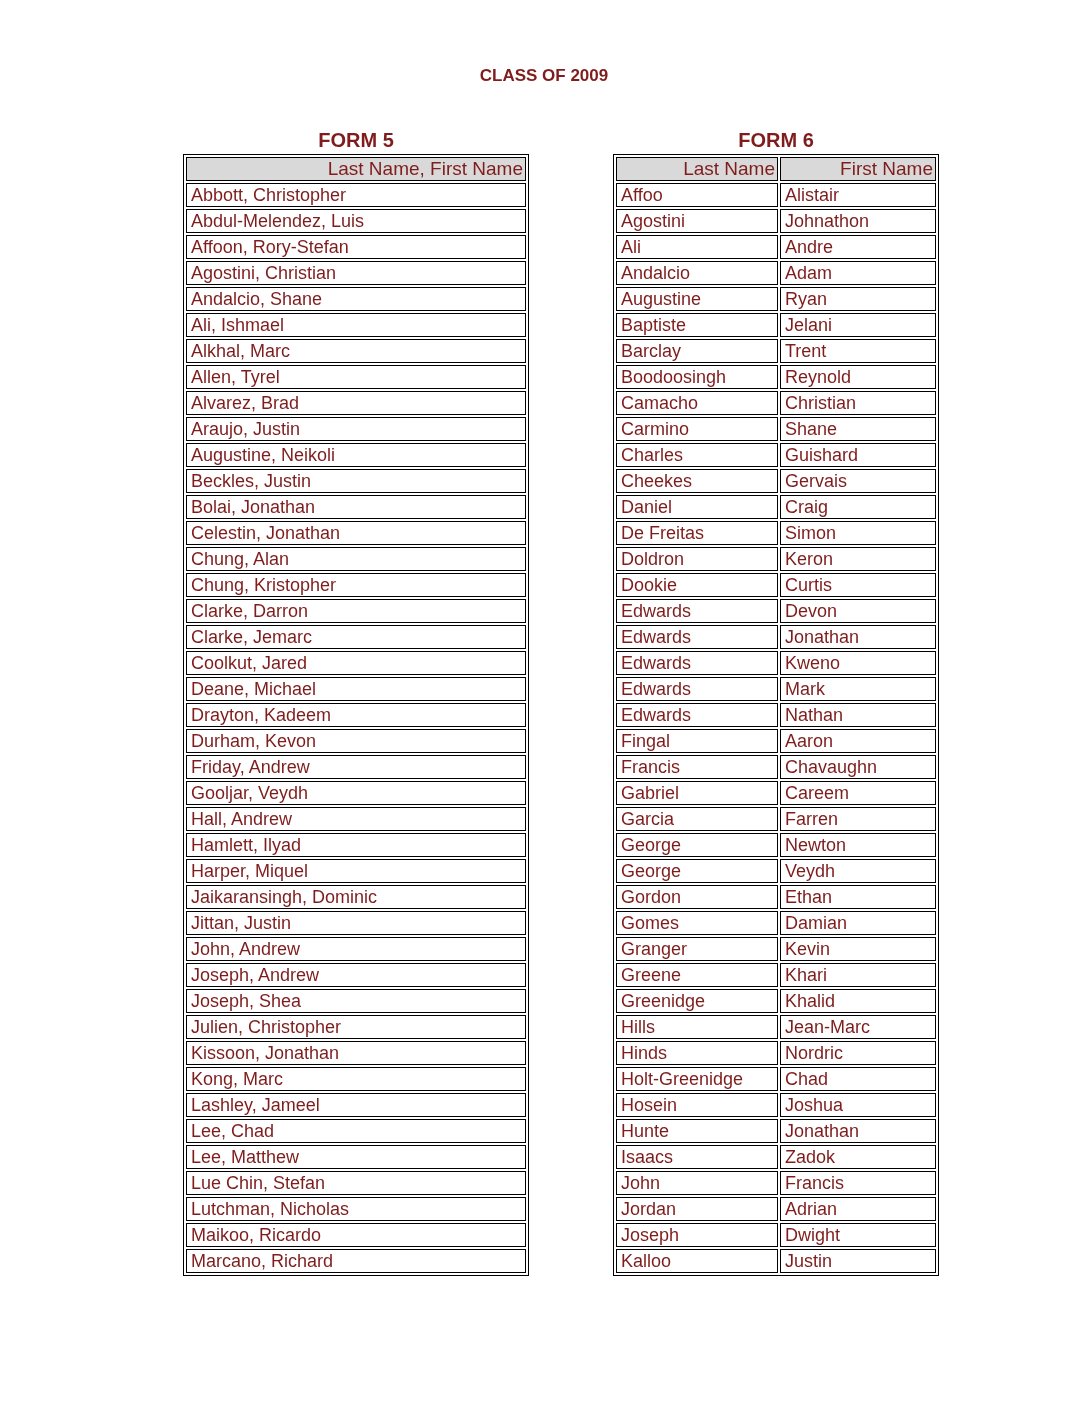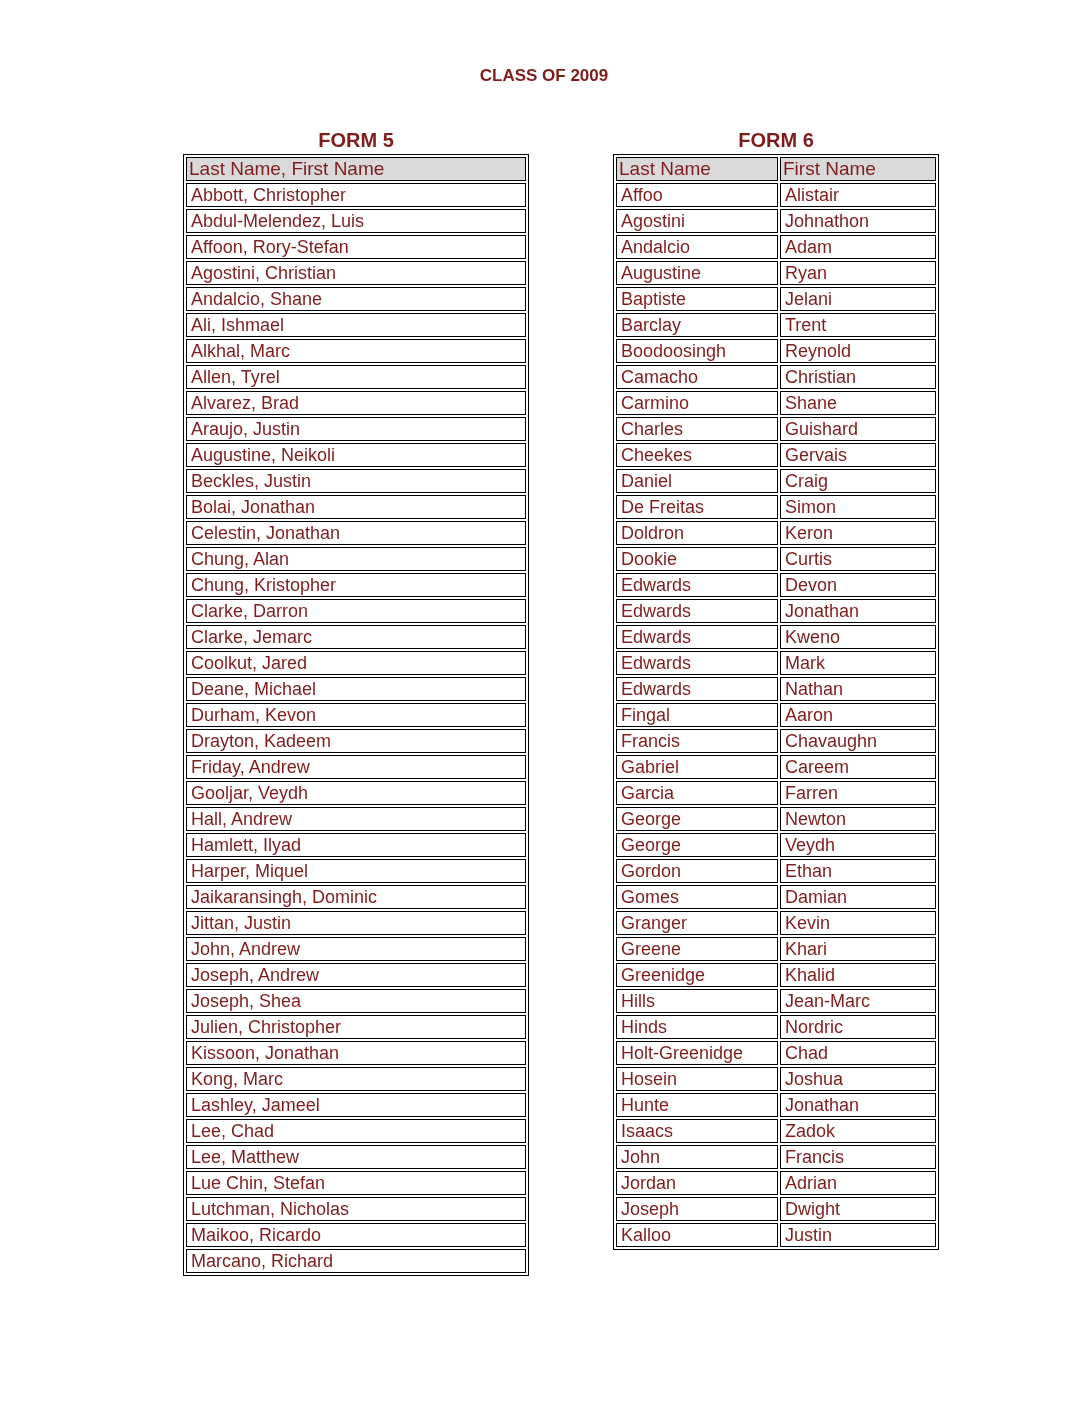--- a/index.html
+++ b/index.html
@@ -61,21 +61,21 @@
     line-height: 22px;
     padding: 0 4px;
     overflow: hidden;
     white-space: nowrap;
     box-sizing: content-box;
   }
   table.roster th {
     background: #d9d9d9;
     font-weight: normal;
     font-size: 19px;
-    text-align: left;
+    text-align: right;
     padding: 0 2px;
   }
   table.roster td {
     font-size: 18px;
     text-align: left;
     background: #ffffff;
   }
 </style>
 </head>
 <body>
@@ -147,24 +147,24 @@
           <tr>
             <td>Clarke, Jemarc</td>
           </tr>
           <tr>
             <td>Coolkut, Jared</td>
           </tr>
           <tr>
             <td>Deane, Michael</td>
           </tr>
           <tr>
+            <td>Drayton, Kadeem</td>
+          </tr>
+          <tr>
             <td>Durham, Kevon</td>
-          </tr>
-          <tr>
-            <td>Drayton, Kadeem</td>
           </tr>
           <tr>
             <td>Friday, Andrew</td>
           </tr>
           <tr>
             <td>Gooljar, Veydh</td>
           </tr>
           <tr>
             <td>Hall, Andrew</td>
           </tr>
@@ -239,20 +239,24 @@
       <tbody id="form6-body">
           <tr>
             <td>Affoo</td>
             <td>Alistair</td>
           </tr>
           <tr>
             <td>Agostini</td>
             <td>Johnathon</td>
           </tr>
           <tr>
+            <td>Ali</td>
+            <td>Andre</td>
+          </tr>
+          <tr>
             <td>Andalcio</td>
             <td>Adam</td>
           </tr>
           <tr>
             <td>Augustine</td>
             <td>Ryan</td>
           </tr>
           <tr>
             <td>Baptiste</td>
             <td>Jelani</td>

